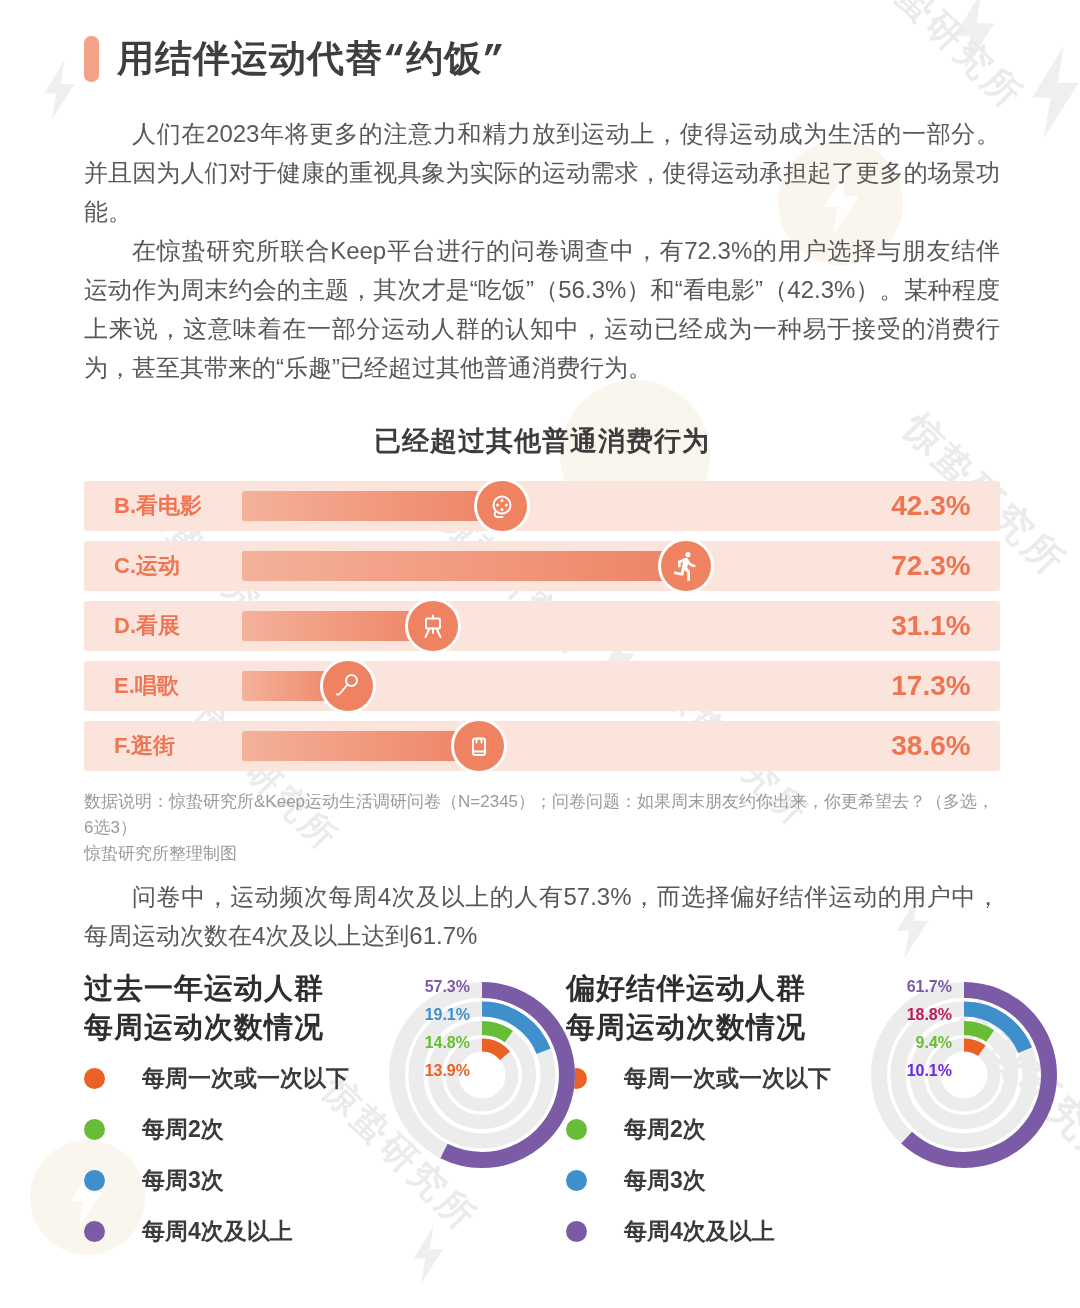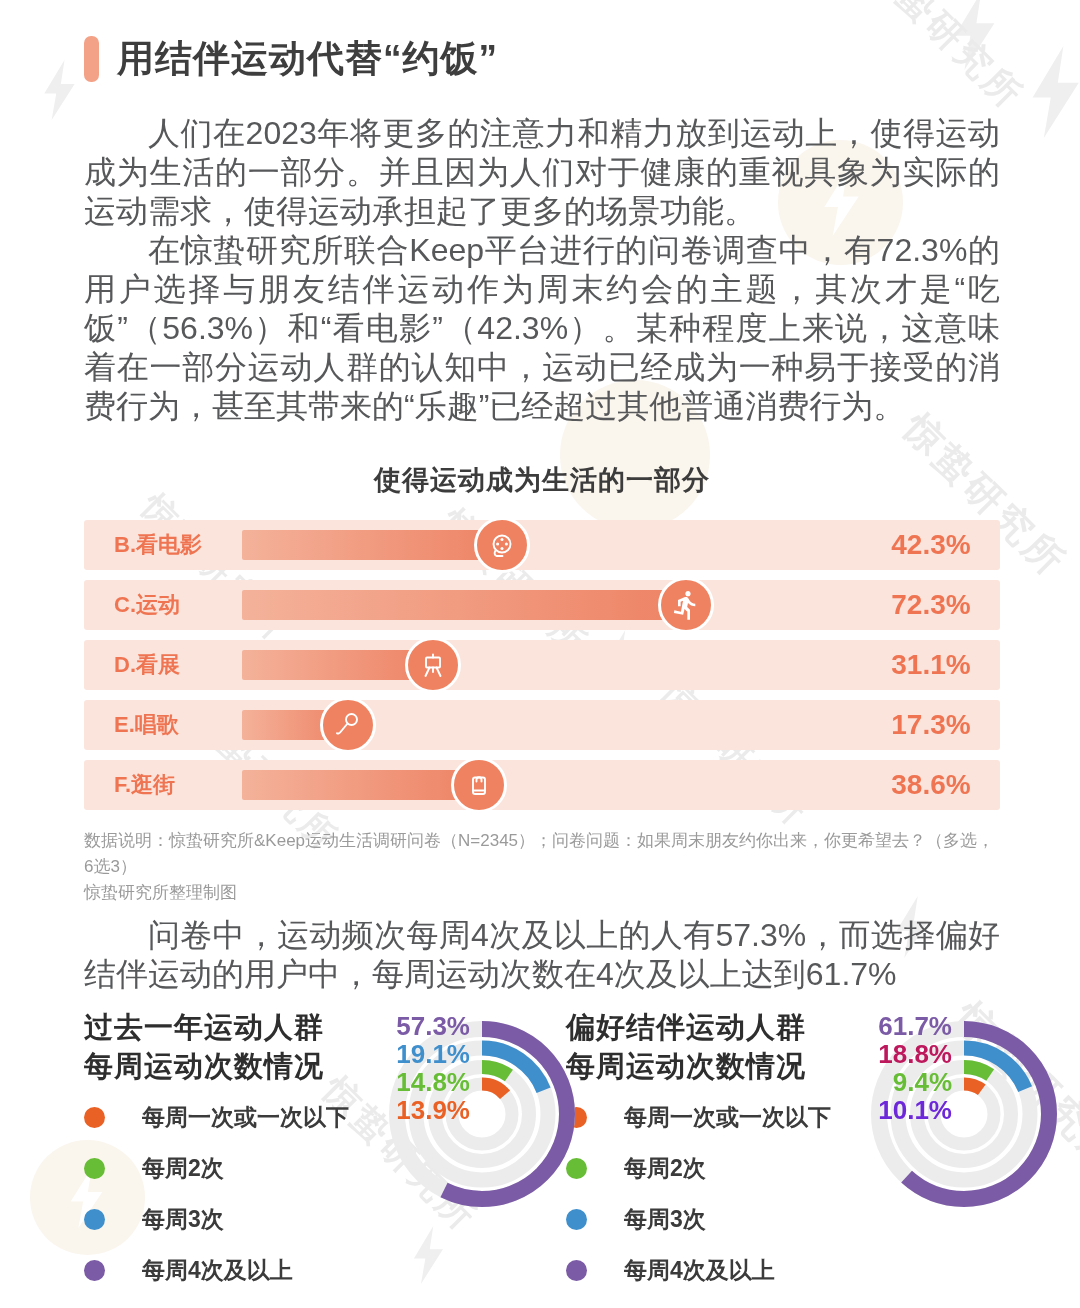--- a/index.html
+++ b/index.html
@@ -10,22 +10,22 @@
   
   .wm-layer{position:absolute;inset:0;z-index:0;pointer-events:none;}
   .wm-text{position:absolute;font-weight:800;color:#ebebeb;transform:rotate(45deg);white-space:nowrap;letter-spacing:4px;}
   .blob{position:absolute;border-radius:50%;background:#faf5ed;}
   .bolt{position:absolute;background:#efefef;clip-path:polygon(62% 0,18% 56%,44% 56%,34% 100%,84% 40%,54% 40%);}
   .bolt.white{background:#ffffff;}
   
   .content{position:relative;z-index:1;padding:34px 80px 0 84px;}
   .title-row{display:flex;align-items:center;gap:18px;}
   .accent-bar{width:15px;height:46px;border-radius:7px;background:#f4a287;flex:0 0 auto;}
-  h1{margin:0;font-size:37px;font-weight:800;color:#3e3e3e;letter-spacing:1px;}
-  p.body-p{margin:0;font-size:32px;line-height:39px;color:#57585a;text-align:justify;text-indent:2em;}
+  h1{margin:0;font-size:37px;font-weight:800;color:#3e3e3e;letter-spacing:1px;font-family:Liberation Mono, monospace;}
+  p.body-p{margin:0;font-size:24px;line-height:39px;color:#57585a;text-align:justify;text-indent:2em;}
   #para-1{margin-top:30px;}
   .chart-title{margin-top:36px;text-align:center;font-size:27px;font-weight:800;color:#3c3c3c;letter-spacing:1px;}
   
   .bar-rows{margin-top:22px;}
   .bar-row{height:50px;margin-bottom:10px;background:#fbe4dc;border-radius:3px;display:flex;align-items:center;padding-left:30px;}
   .bar-label{width:128px;font-size:22px;font-weight:800;color:#ef7552;flex:0 0 auto;}
   .bar-track{flex:1;position:relative;height:50px;margin-right:6px;}
   .bar-fill{position:absolute;left:0;top:10px;height:30px;border-radius:2px;background:linear-gradient(90deg,#f4b29a,#ee8365);}
   .icon-badge{position:absolute;top:-3px;width:56px;height:56px;border-radius:50%;background:#ef8361;border:3px solid #ffffff;box-sizing:border-box;display:flex;align-items:center;justify-content:center;}
   .bar-pct{width:138px;flex:0 0 auto;text-align:center;font-size:28px;font-weight:800;color:#ef7552;}
@@ -36,21 +36,21 @@
   .donut-section{margin-top:14px;display:flex;}
   .donut-group{display:flex;width:50%;box-sizing:border-box;}
   .dg-text{width:292px;flex:0 0 auto;}
   .dg-title{font-size:29px;font-weight:800;color:#2e2e2e;line-height:39px;letter-spacing:1px;}
   .legend{margin-top:16px;}
   .legend-item{display:flex;align-items:center;margin-bottom:20px;}
   .legend-dot{width:21px;height:21px;border-radius:50%;margin-right:13px;flex:0 0 auto;}
   .legend-label{font-size:23px;font-weight:700;color:#3b3b3b;margin-left:24px;}
   .donut-box{position:relative;width:212px;height:232px;flex:0 0 auto;}
   .donut-labels{position:absolute;left:0;top:4px;width:94px;text-align:right;}
-  .donut-labels div{font-size:26px;font-weight:800;line-height:28px;}
+  .donut-labels div{font-size:16px;font-weight:800;line-height:28px;}
 </style>
 </head>
 <body>
 
 <div class="wm-layer">
   <div class="blob" style="left:778px;top:140px;width:125px;height:125px;"></div>
   <div class="bolt white" style="left:815px;top:170px;width:52px;height:66px;"></div>
   <div class="blob" style="left:30px;top:1140px;width:115px;height:115px;"></div>
   <div class="bolt white" style="left:62px;top:1168px;width:48px;height:60px;"></div>
   <div class="blob" style="left:560px;top:380px;width:150px;height:150px;"></div>
@@ -73,21 +73,21 @@
 <div class="content">
 
   <div class="title-row">
     <div class="accent-bar"></div>
     <h1>用结伴运动代替“约饭”</h1>
   </div>
 
   <p class="body-p" id="para-1">人们在2023年将更多的注意力和精力放到运动上，使得运动成为生活的一部分。并且因为人们对于健康的重视具象为实际的运动需求，使得运动承担起了更多的场景功能。</p>
   <p class="body-p" id="para-2">在惊蛰研究所联合Keep平台进行的问卷调查中，有72.3%的用户选择与朋友结伴运动作为周末约会的主题，其次才是“吃饭”（56.3%）和“看电影”（42.3%）。某种程度上来说，这意味着在一部分运动人群的认知中，运动已经成为一种易于接受的消费行为，甚至其带来的“乐趣”已经超过其他普通消费行为。</p>
 
-  <div class="chart-title">使得运动成为生活的一部分</div>
+  <div class="chart-title">已经超过其他普通消费行为</div>
 
   <div class="bar-rows" id="bar-rows">
       <div class="bar-row">
         <span class="bar-label">B.看电影</span>
         <div class="bar-track">
           <div class="bar-fill" style="width:42.3%"></div>
           <div class="icon-badge" style="left:calc(42.3% - 28px)">
             <svg width="32" height="32" viewBox="0 0 32 32">
               <g fill="none" stroke="#fff" stroke-width="1.9">
                 <circle cx="16" cy="15" r="8.5"></circle>

